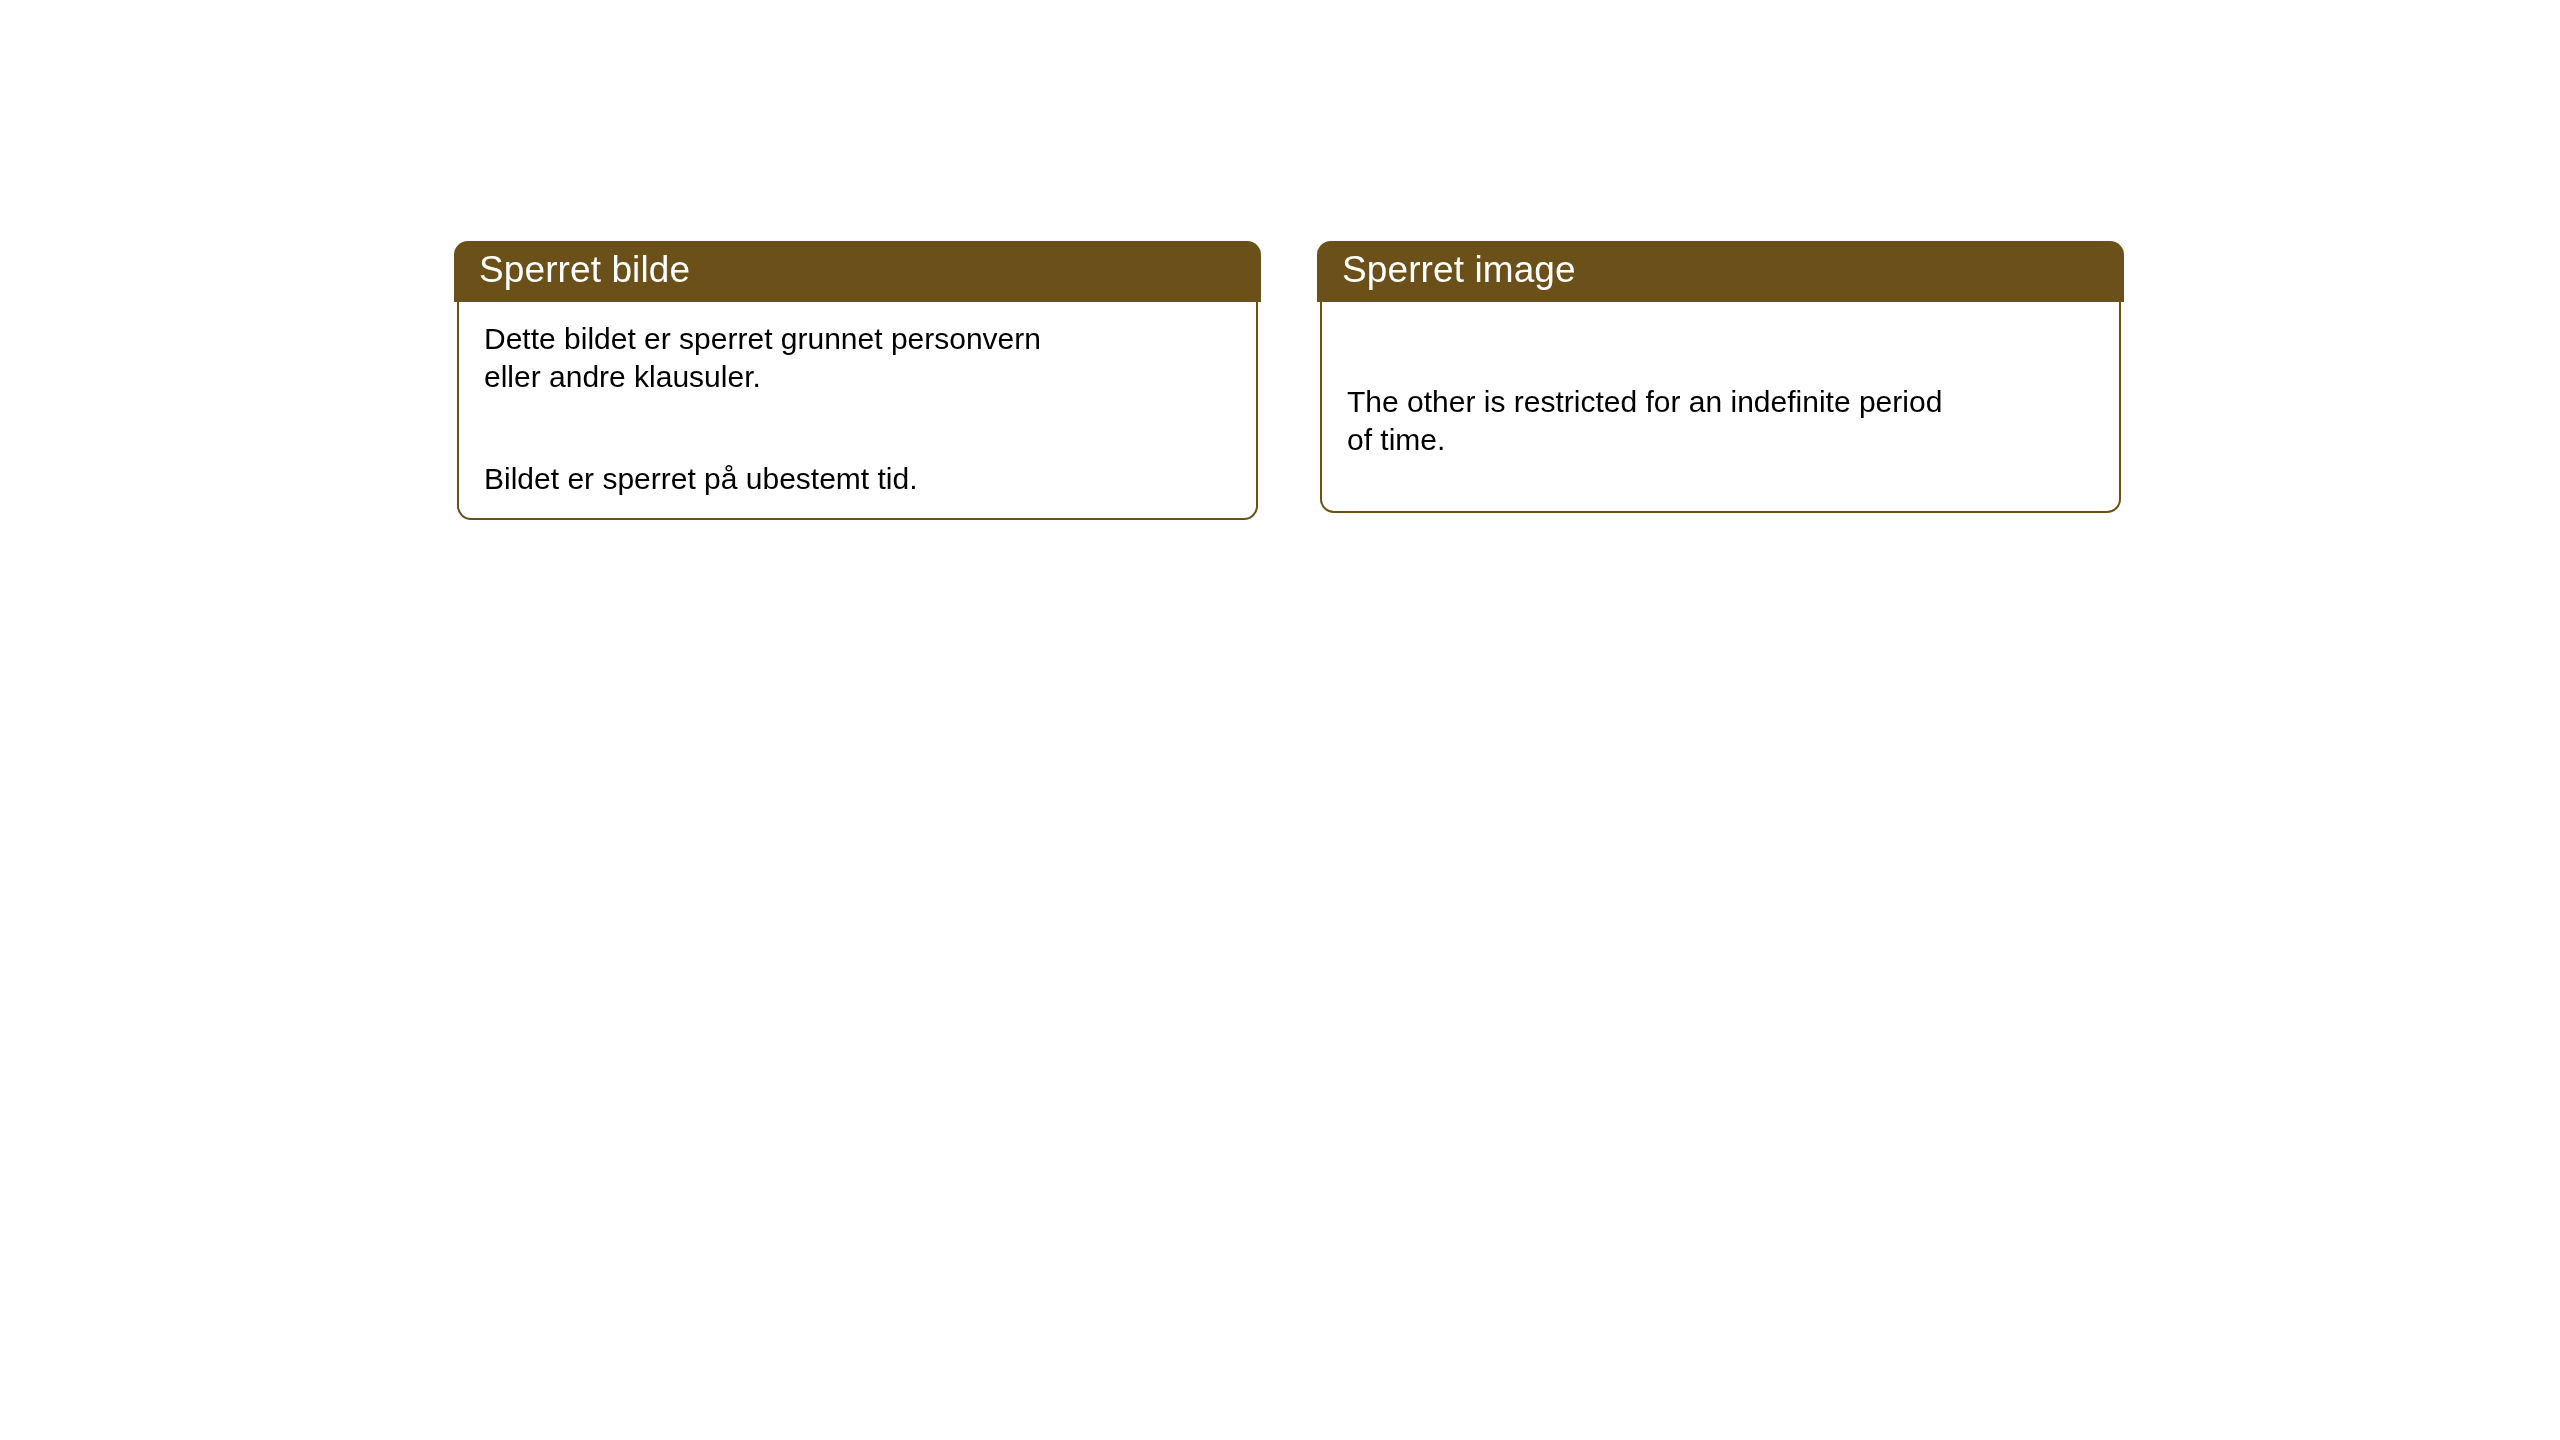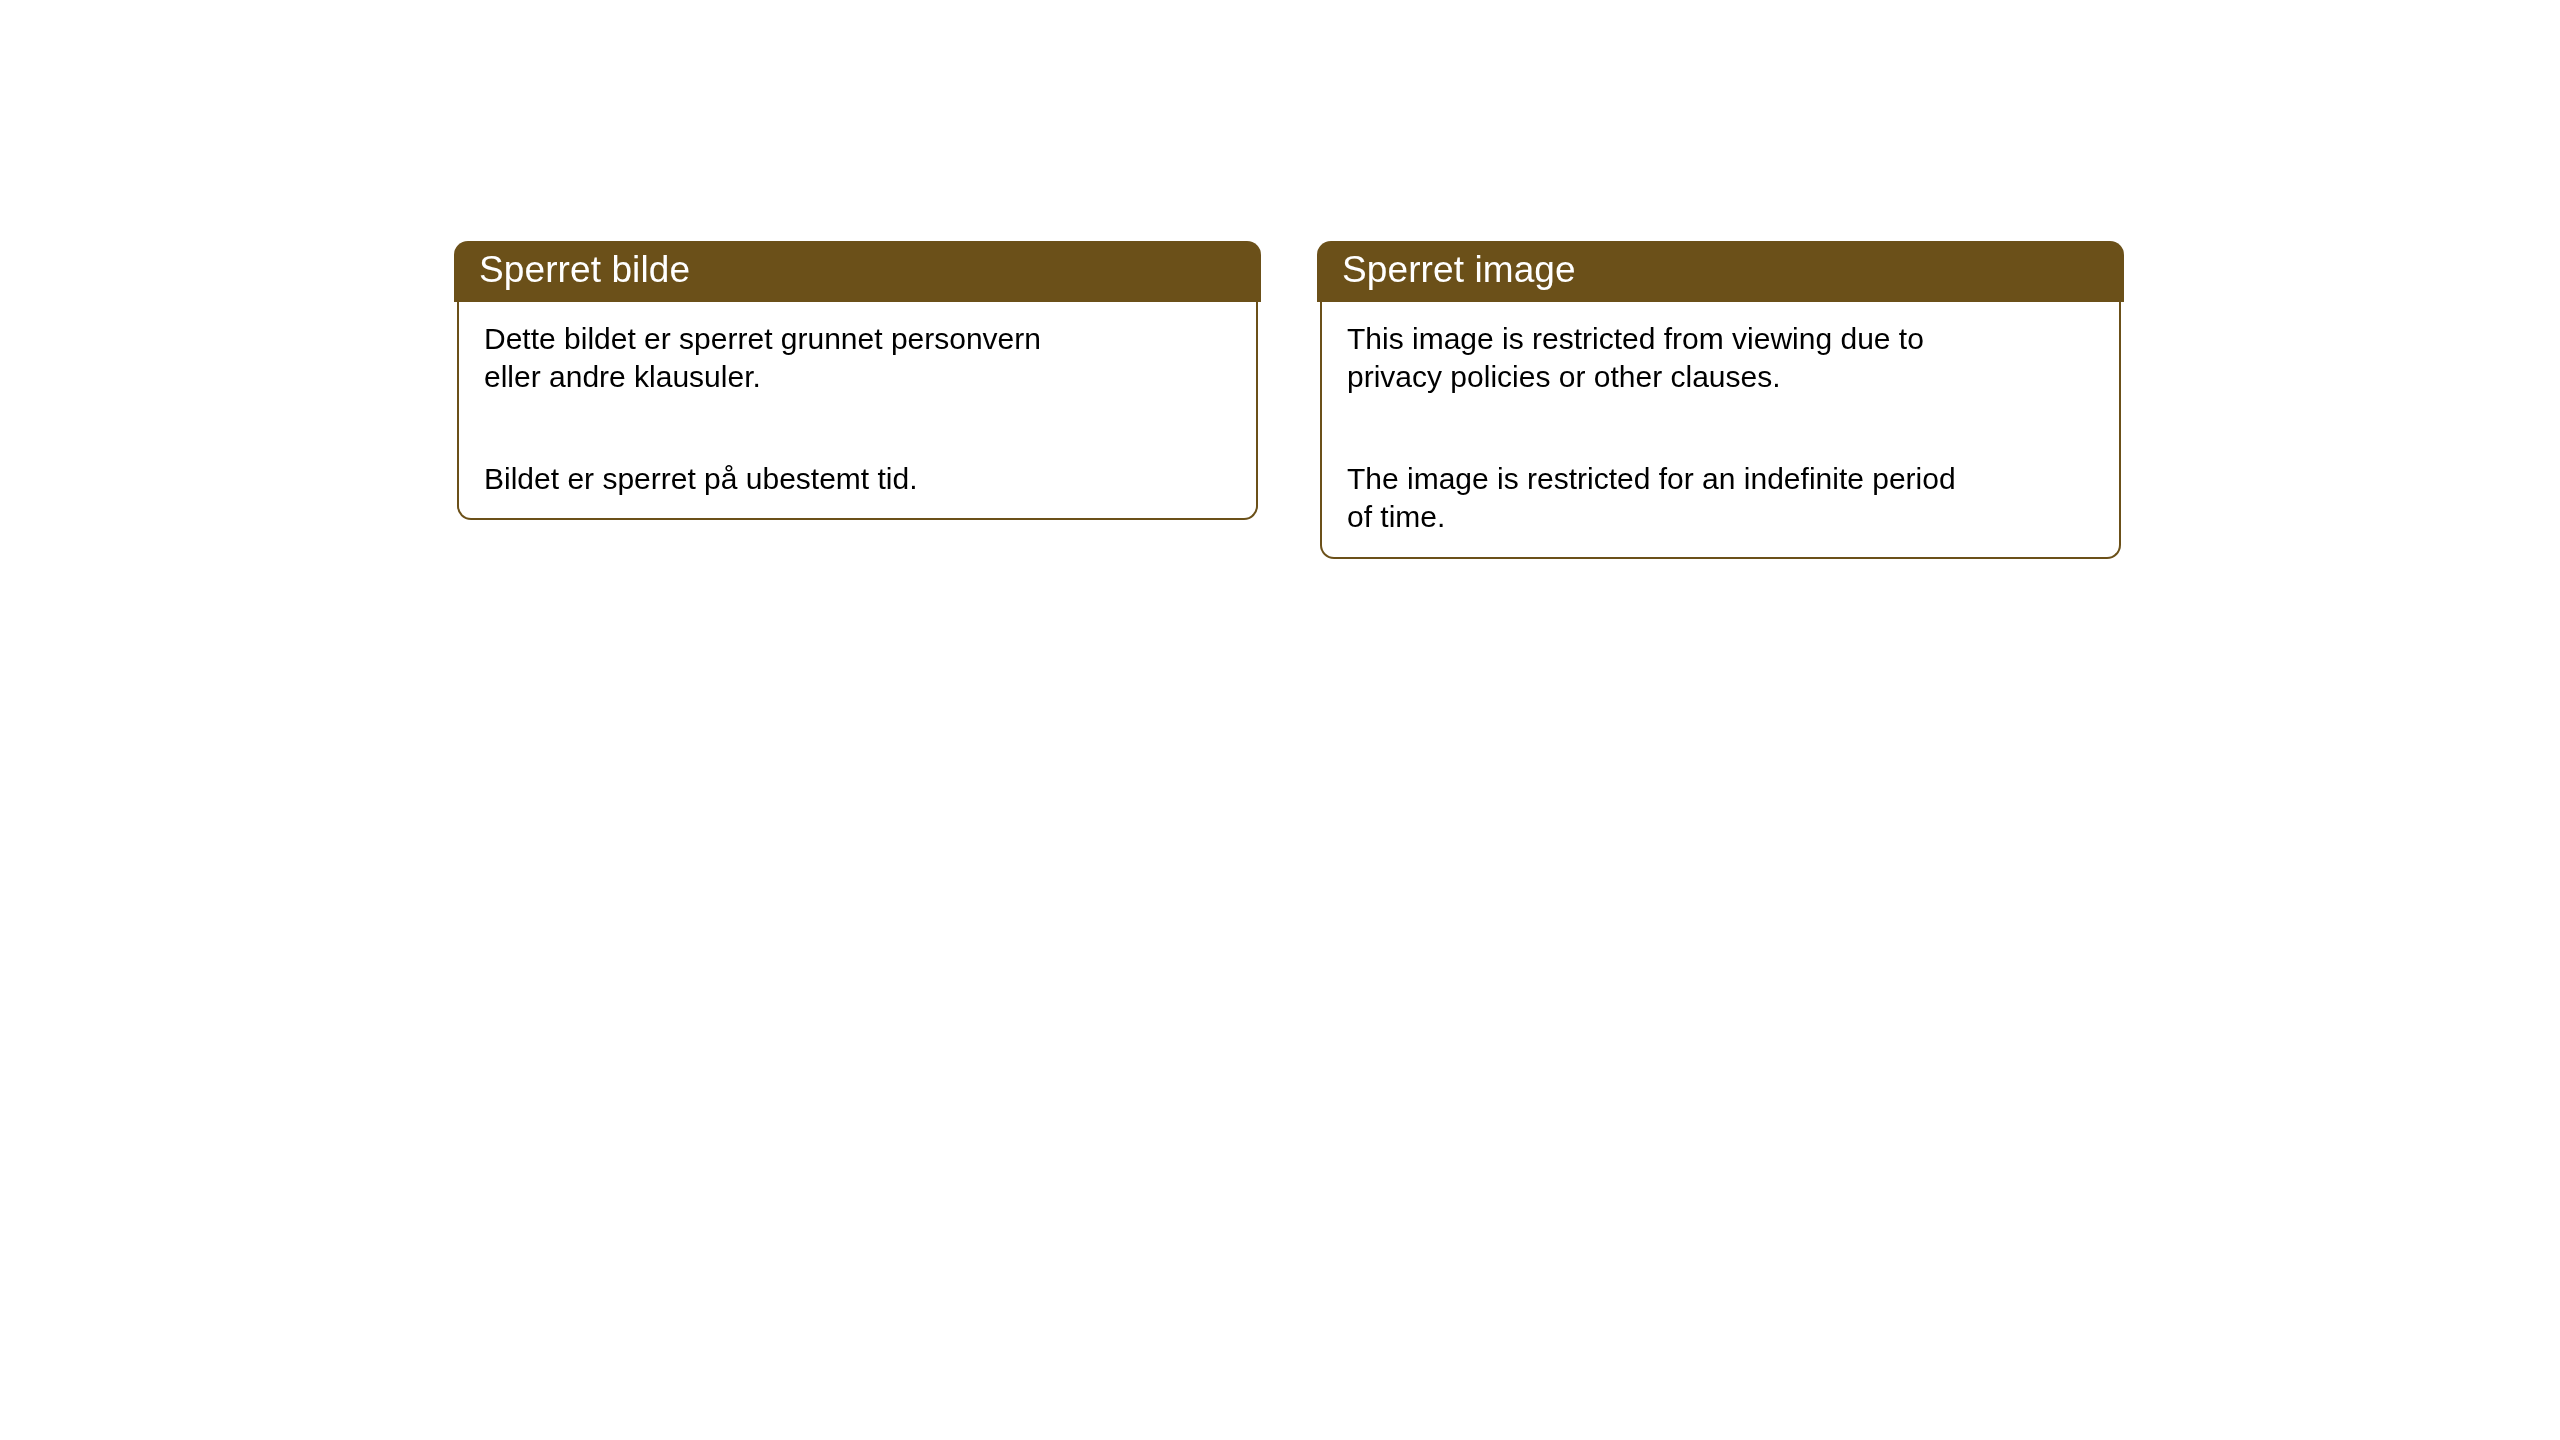--- a/index.html
+++ b/index.html
@@ -103,20 +103,18 @@
 eller andre klausuler.</p>
       <p class="card-paragraph para-gap">Bildet er sperret på ubestemt tid.</p>
     </div>
   </section>
 
   <section class="notice-card card-en">
     <div class="card-header">
       <h1 class="card-title">Sperret image</h1>
     </div>
     <div class="card-body">
-      <p class="card-paragraph">This image is restricted from viewing due to
-privacy policies or other clauses.</p>
-      <p class="card-paragraph para-gap">The image is restricted for an indefinite period
+      <p class="card-paragraph para-gap">The other is restricted for an indefinite period
 of time.</p>
     </div>
   </section>
 
 </div>
 
 </body></html>

